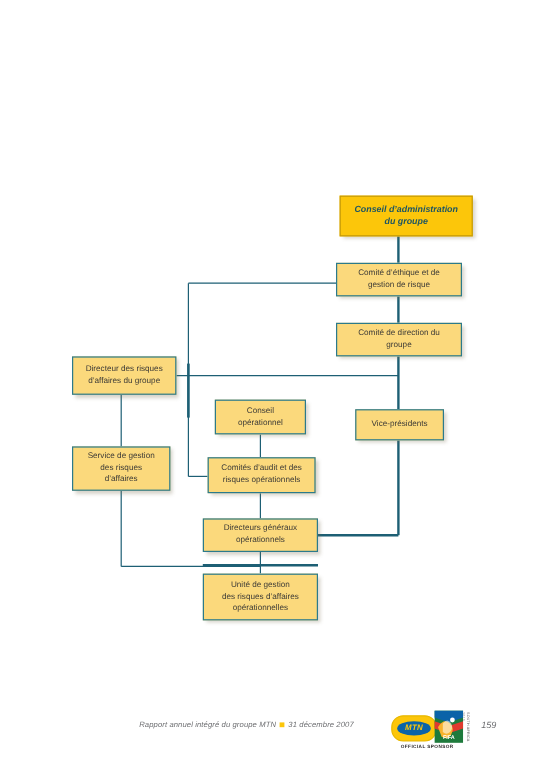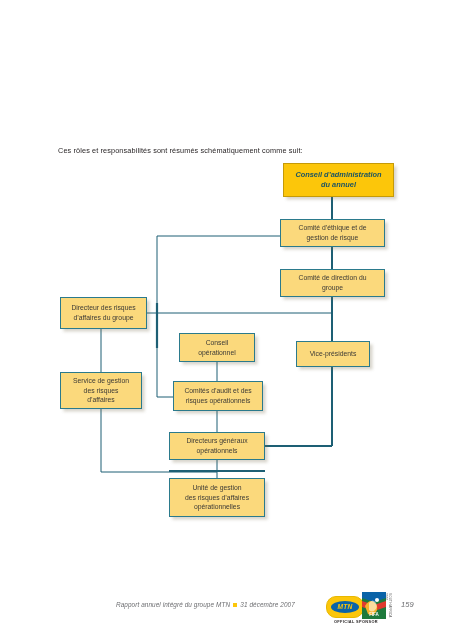--- a/index.html
+++ b/index.html
@@ -181,21 +181,20 @@
     writing-mode: vertical-rl;
     letter-spacing: 0.2px;
     overflow: hidden;
   }
 </style>
 </head>
 <body>
 
 <div id="page">
 
-  <div class="intro">Ces rôles et responsabilités sont résumés schématiquement comme suit:</div>
 
   <div id="diagram">
 
     <svg id="connectors" width="451" height="640">
       <g stroke="#1d5f74" fill="none" stroke-linecap="butt">
 
         <line x1="332" y1="197" x2="332" y2="219" stroke-width="2"></line>
 
         <line x1="332" y1="247" x2="332" y2="269" stroke-width="2"></line>
 
@@ -222,21 +221,21 @@
 
         <line x1="217" y1="460" x2="217" y2="478" stroke-width="1"></line>
 
         <line x1="169" y1="471" x2="265" y2="471" stroke-width="2.2"></line>
       </g>
     </svg>
 
     <div class="node accent" id="node-conseil-admin">
       <div>
         <span>Conseil d’administration</span>
-        <span>du annuel</span>
+        <span>du groupe</span>
       </div>
     </div>
 
     <div class="node" id="node-comite-ethique">
       <div>
         <span>Comité d’éthique et de</span>
         <span>gestion de risque</span>
       </div>
     </div>
 

